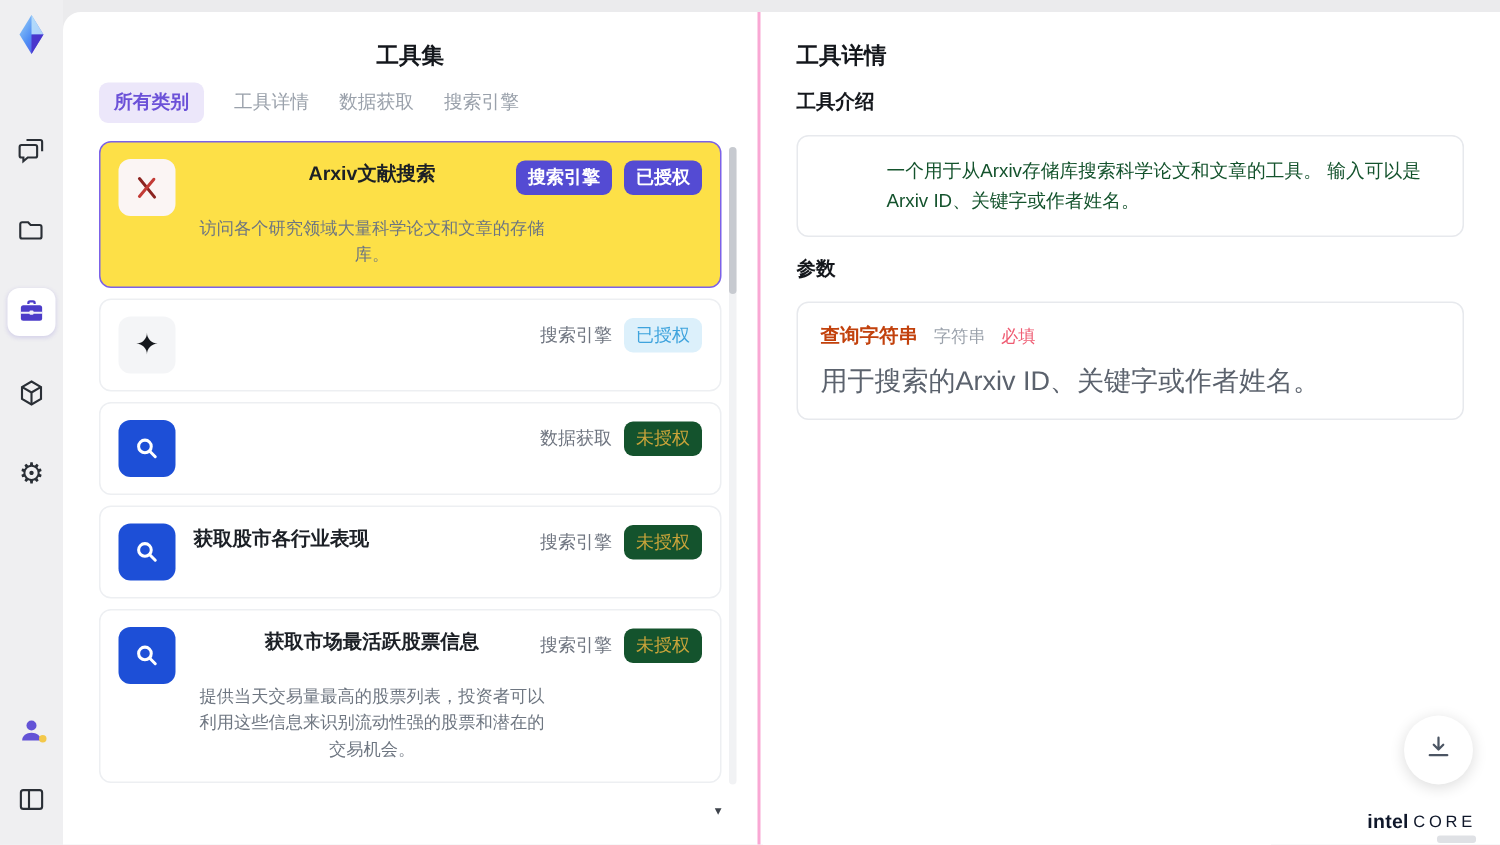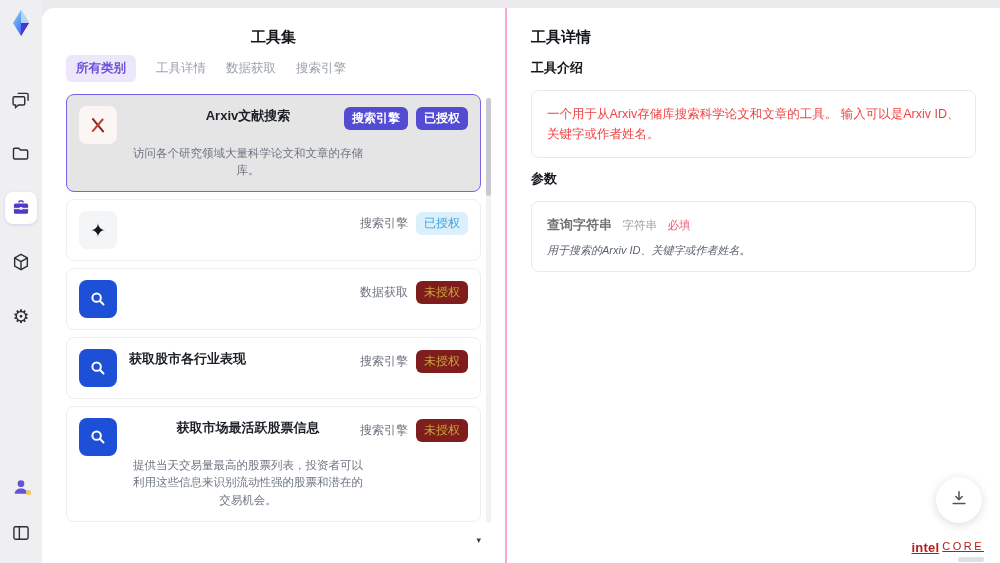--- a/index.html
+++ b/index.html
@@ -23,53 +23,53 @@
   
   .left-col { width:463px; padding:20px 24px 0 24px; position:relative;text-align:center; }
   .page-title { font-size:15px; font-weight:bold; color:#14171c; }
   .tabs { display:flex; align-items:center; gap:20px; margin-top:8px; }
   .tab { font-size:12.5px; color:#9aa1ab; cursor:pointer; padding:5px 0; border-radius:6px; }
   .tab[data-active="true"] { background:#ece7fa; color:#6b51d8; font-weight:bold; padding:5px 10px; }
 
   .tool-list { margin-top:12px; }
   .tool-row { position:relative; display:flex; gap:12px; padding:11px 12px; border:1px solid #edeff2;
     border-radius:8px; margin-bottom:7px; background:#fff; cursor:pointer; }
-  .tool-row[data-selected="true"] { border:1.5px solid #7b61e8; background:#e5e5e5; }
+  .tool-row[data-selected="true"] { border:1.5px solid #7b61e8; background:#fde047; }
   .tool-icon { width:38px; height:38px; border-radius:8px; background:#f4f5f7; flex:0 0 38px;
     display:flex; align-items:center; justify-content:center; overflow:hidden; }
   .tool-icon.blue { background:#1d4fd7; }
   .sparkle-glyph { font-size:19px; color:#15181d; line-height:1; }
   .tool-text { max-width:238px; }
   .tool-name { font-size:13px; font-weight:bold; color:#1c2026; line-height:1.5; }
   .tool-desc { font-size:11.5px; color:#6e7681; line-height:1.55; margin-top:19px; }
   .badges { position:absolute; top:12px; right:12px; display:flex; gap:8px; align-items:center; }
   .badge { font-size:12px; padding:3px 8px; border-radius:6px; white-space:nowrap; }
   .badge.cat[data-state="solid"], .badge.auth[data-state="solid"] { background:#544bd3; color:#fff; font-weight:bold; }
   .badge.cat[data-state="plain"] { color:#6f7580; padding:3px 0; }
   .badge.auth[data-state="info"] { background:#dcf0fb; color:#3ea3dd; }
-  .badge.auth[data-state="warn"] { background:#7f1d1d; color:#c9a43a; }
+  .badge.auth[data-state="warn"] { background:#14532d; color:#c9a43a; }
 
   .vscroll { position:absolute; right:14px; top:90px; bottom:40px; width:5px; border-radius:3px; background:#f1f2f4; }
   .vscroll .thumb { width:5px; height:98px; border-radius:3px; background:#c7cad0; }
   .scroll-caret { position:absolute; right:24px; top:527px; font-size:9px; color:#3d434b; }
 
   
   .right-col { flex:1; border-left:2px solid #f9a8d4; padding:20px 24px; position:relative; }
   .detail-title { font-size:15px; font-weight:bold; color:#14171c; }
   .section-head { font-size:13px; font-weight:bold; color:#14171c; margin-top:12px; }
   .intro-box, .param-card { border:1px solid #e7e9ed; border-radius:8px; background:#fff; margin-top:13px; padding:13px 15px; }
-  .intro-text { font-size:12.5px; color:#ef4444; line-height:1.6; }
-  .param-name { font-size:13px; font-weight:bold; color:#737373; }
+  .intro-text { font-size:12.5px; color:#14532d; line-height:1.6;margin-left:44px; }
+  .param-name { font-size:13px; font-weight:bold; color:#c2410c; }
   .param-type { font-size:11.5px; color:#9aa1ab; margin-left:6px; }
   .param-required { font-size:11.5px; color:#ef5b72; margin-left:6px; }
-  .param-desc { font-size:11px; color:#5b626d; margin-top:9px;font-style:italic; }
+  .param-desc { font-size:18px; color:#5b626d; margin-top:9px; }
 
   .fab { position:absolute; right:18px; bottom:40px; width:46px; height:46px; border-radius:50%;
     background:#fff; box-shadow:0 2px 10px rgba(0,0,0,.14); display:flex; align-items:center; justify-content:center; cursor:pointer; }
-  .brand { position:absolute; right:16px; bottom:8px; color:#b91c1c; display:flex; align-items:flex-start; gap:3px;text-decoration:underline; }
+  .brand { position:absolute; right:16px; bottom:8px; color:#0f172a; display:flex; align-items:center; gap:3px; }
   .brand .b1 { font-size:13px; font-weight:bold; letter-spacing:.2px; }
   .brand .b2 { font-size:11px; letter-spacing:2.5px; text-transform:uppercase; font-weight:300; }
   .brand-sub { position:absolute; right:16px; bottom:1px; width:26px; height:5px; border-radius:2px; background:#dfe1e5; }
 </style>
 </head>
 <body>
 
 <div class="rail">
   <div class="logo">
     <svg viewBox="0 0 28 28" width="28" height="28">

